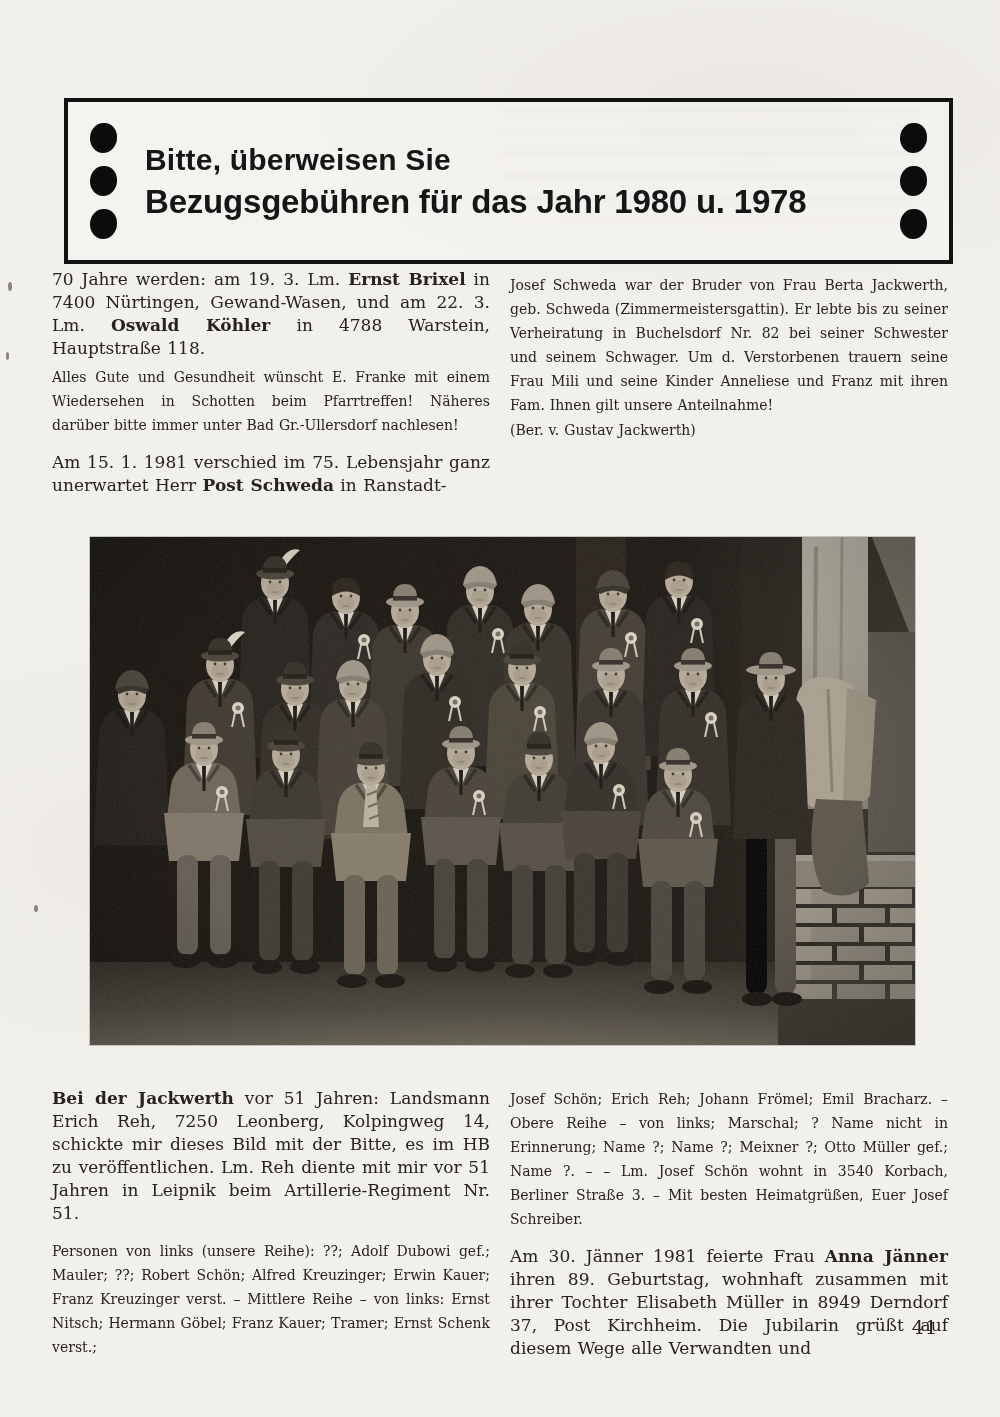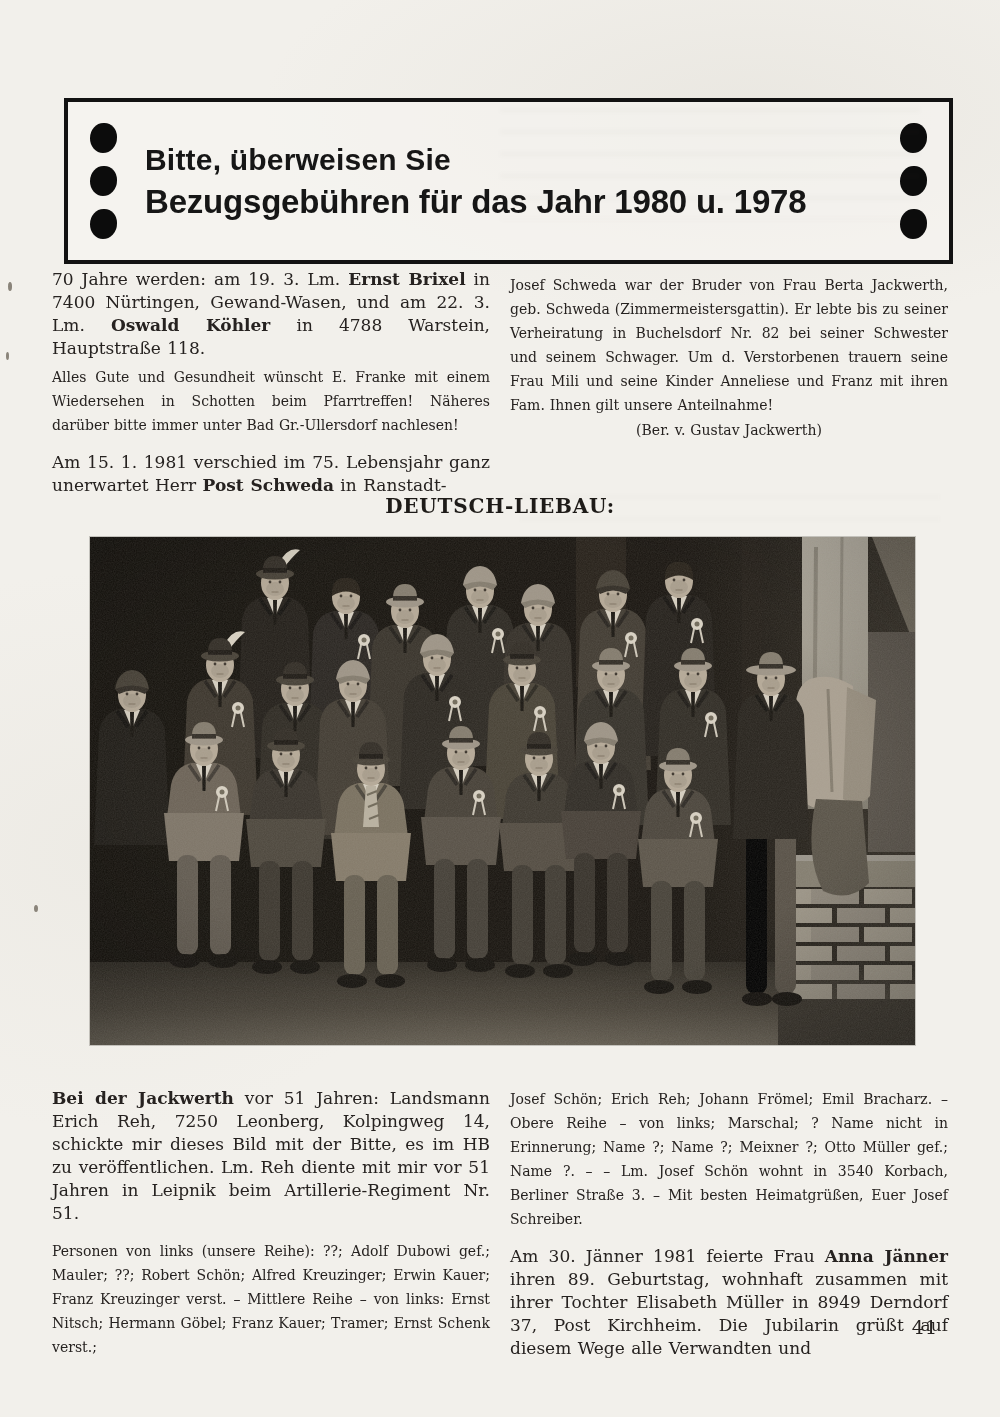--- a/index.html
+++ b/index.html
@@ -40,21 +40,21 @@
   .cols{position:absolute;left:52px;width:896px;display:flex;gap:20px;}
   .top-cols{top:244px;}
   .bottom-cols{top:1063px;}
   .col{width:438px;margin-top:24px;}
   p{margin:0;text-align:justify;}
   .big{font-size:17px;line-height:23px;word-spacing:1px;}
   .small{font-size:14px;line-height:24px;word-spacing:.5px;}
   .b,b{font-weight:bold;}
   .mt-s{margin-top:5px;}
   .mt-m{margin-top:14px;}
-  .byline{text-align:center;margin-top:1px;}
+  .byline{text-align:left;margin-top:1px;}
   .section-heading{
     position:absolute;left:0;top:494px;width:1000px;margin:0;
     text-align:center;font-size:20px;font-weight:bold;letter-spacing:.8px;color:#1e1b18;
   }
   
   .photo{position:absolute;left:90px;top:537px;width:825px;height:508px;background:#16130e;box-shadow:0 0 0 1px rgba(60,55,48,.25);}
   .photo svg{display:block;}
   
   .page-number{position:absolute;top:1316px;right:62px;font-size:19px;letter-spacing:1px;}
   .speck{position:absolute;background:#8a847a;border-radius:50%;}
@@ -91,21 +91,20 @@
       <p class="big"><span>70 Jahre werden: am 19. 3. Lm. </span><span class="b">Ernst Brixel</span><span> in 7400 Nürtingen, Gewand-Wasen, und am 22. 3. Lm. </span><span class="b">Oswald Köhler</span><span> in 4788 Warstein, Hauptstraße 118.</span></p>
       <p class="small mt-s">Alles Gute und Gesundheit wünscht E. Franke mit einem Wiedersehen in Schotten beim Pfarrtreffen! Näheres darüber bitte immer unter Bad Gr.-Ullersdorf nachlesen!</p>
       <p class="big mt-m"><span>Am 15. 1. 1981 verschied im 75. Lebensjahr ganz unerwartet Herr </span><span class="b">Post Schweda</span><span> in Ranstadt-</span></p>
     </div>
     <div class="col">
       <p class="small mt-s">Josef Schweda war der Bruder von Frau Berta Jackwerth, geb. Schweda (Zimmermeistersgattin). Er lebte bis zu seiner Verheiratung in Buchelsdorf Nr. 82 bei seiner Schwester und seinem Schwager. Um d. Verstorbenen trauern seine Frau Mili und seine Kinder Anneliese und Franz mit ihren Fam. Ihnen gilt unsere Anteilnahme!</p>
       <p class="small byline">(Ber. v. Gustav Jackwerth)</p>
     </div>
   </div>
 
-  <h2 class="section-heading">DEUTSCH-LIEBAU:</h2>
 
   <div class="photo">
     <svg id="photo-svg" width="825" height="508" viewBox="0 0 825 508" xmlns="http://www.w3.org/2000/svg">
       <defs>
         <linearGradient id="bgGrad" x1="0" y1="0" x2="1" y2="0">
           <stop offset="0" stop-color="#13100b"></stop>
           <stop offset="0.72" stop-color="#18140f"></stop>
           <stop offset="1" stop-color="#332e26"></stop>
         </linearGradient>
         <linearGradient id="bandGrad" x1="0" y1="0" x2="0" y2="1">

